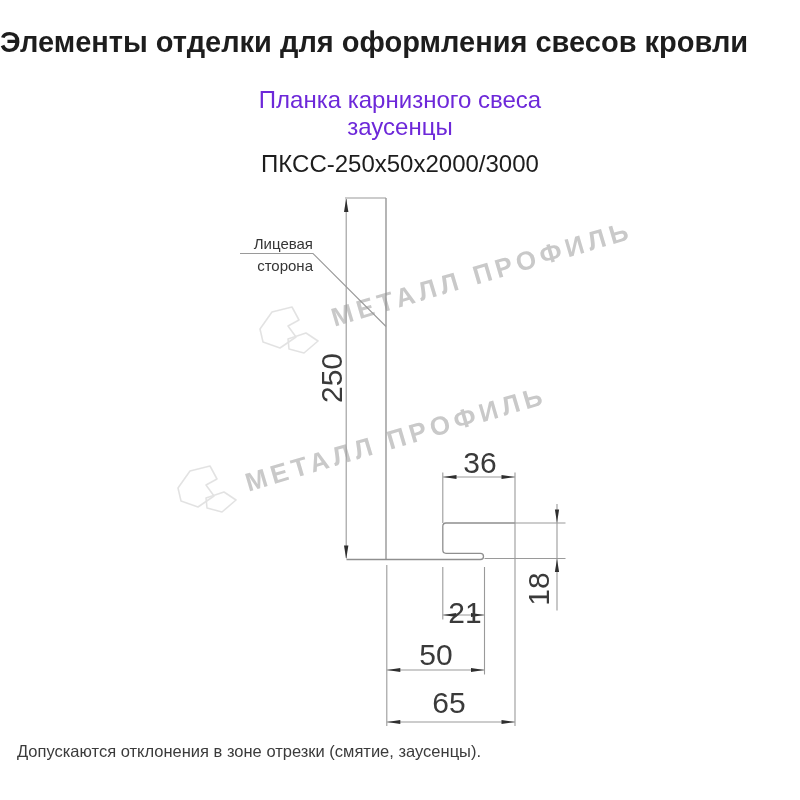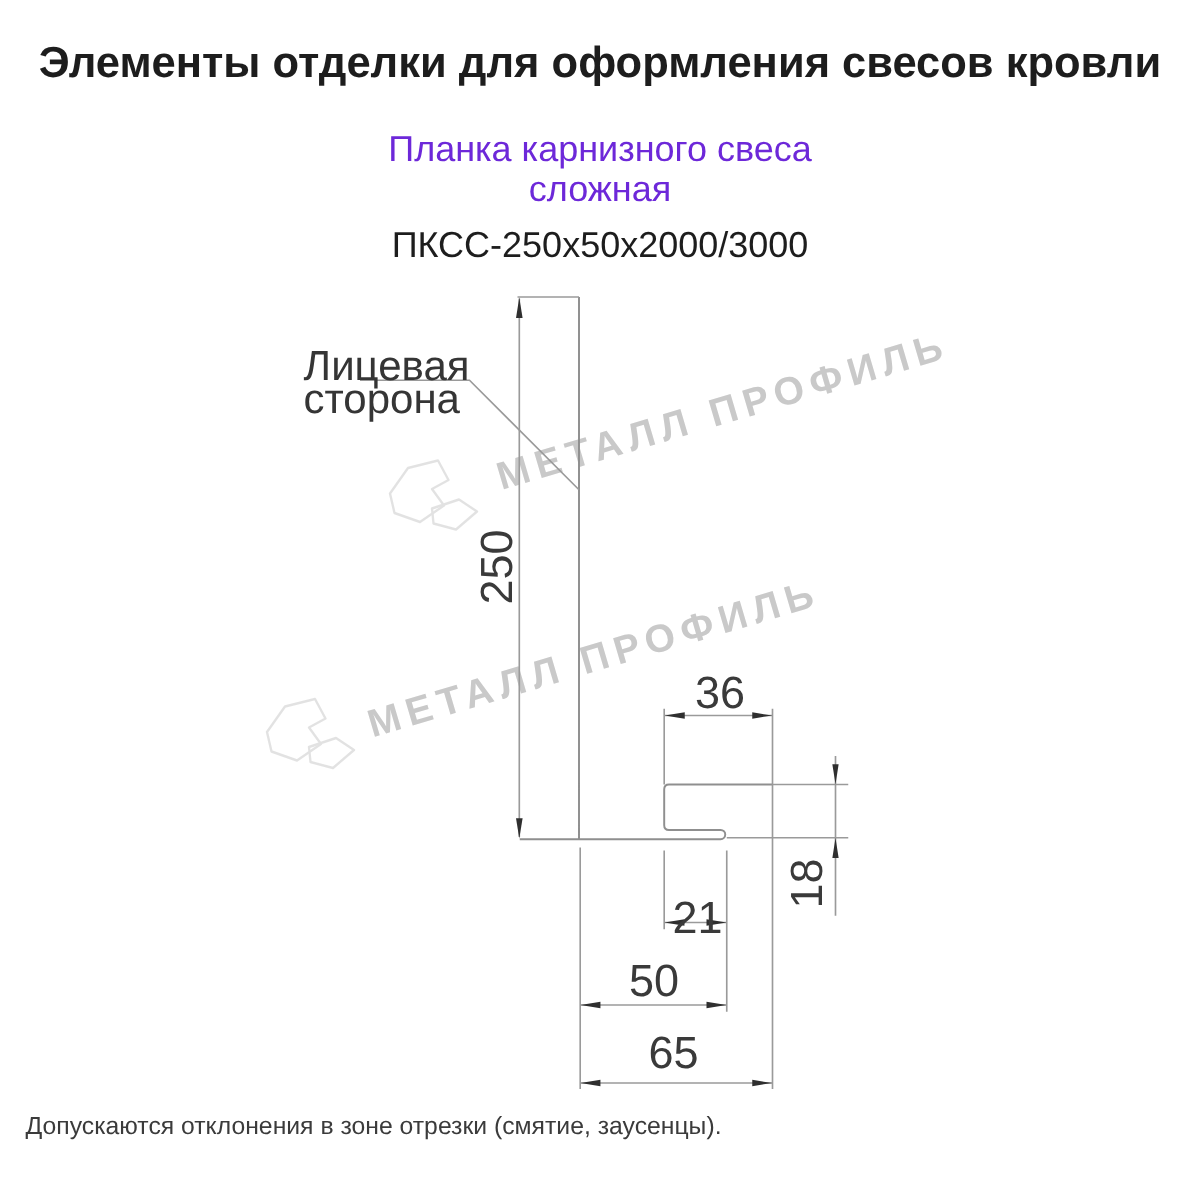--- a/index.html
+++ b/index.html
@@ -4,21 +4,21 @@
 <style>
   html,body{margin:0;padding:0;}
   body{
     width:800px;height:800px;position:relative;overflow:hidden;
     background:#ffffff;
     font-family:"Liberation Sans","DejaVu Sans",sans-serif;
   }
   .abs{position:absolute;}
   
   .page-title{
-    left:0;right:0;top:26px;text-align:center;
+    left:0;right:0;top:26px;
     font-size:29px;font-weight:bold;color:#1d1d1d;white-space:nowrap;
   }
   .product-title{
     left:0;right:0;text-align:center;
     font-size:24px;color:#6d28d9;white-space:nowrap;
   }
   .pt1{top:86px;}
   .pt2{top:113px;}
   .product-code{
     left:0;right:0;top:150px;text-align:center;
@@ -28,41 +28,41 @@
   svg.drawing{left:0;top:0;width:800px;height:800px;}
   svg.drawing *{vector-effect:non-scaling-stroke;}
   
   .dim-label{
     font-size:30px;color:#3a3a3a;white-space:nowrap;
     transform:translate(-50%,-50%);
   }
   .dim-label.vert{transform:translate(-50%,-50%) rotate(-90deg);}
   
   .face-label{
-    right:487px;top:233px;text-align:left;
-    font-size:28px;line-height:21.5px;color:#353535;white-space:nowrap;
+    right:487px;top:233px;text-align:right;
+    font-size:15px;line-height:21.5px;color:#353535;white-space:nowrap;
   }
   
   .wm{pointer-events:none;}
   .wm-text{
     font-size:26px;font-weight:bold;letter-spacing:4.5px;white-space:nowrap;
     color:#c9c9c9;transform-origin:0 50%;transform:rotate(-16.5deg);
   }
   .wm-logo{opacity:.55;}
   
   .footer{
     left:17px;top:741px;font-size:16.5px;line-height:20.5px;color:#3b3b3b;white-space:nowrap;
   }
 </style>
 </head>
 <body>
 
 <div class="abs page-title">Элементы отделки для оформления свесов кровли</div>
 <div class="abs product-title pt1">Планка карнизного свеса</div>
-<div class="abs product-title pt2">сложная</div>
+<div class="abs product-title pt2">заусенцы</div>
 <div class="abs product-code">ПКСС-250х50х2000/3000</div>
 
 <svg class="abs wm wm-logo" style="left:258px;top:305px;" width="64" height="50" viewBox="0 0 64 50">
   <g fill="none" stroke="#cccccc" stroke-width="1.6" stroke-linejoin="round">
     <polygon points="2,24 14,7 34,2 41,15 30,21 38,32 22,43 5,37"></polygon>
     <polygon points="30,34 48,28 60,36 46,48 31,44"></polygon>
   </g>
 </svg>
 <div class="abs wm" style="left:332px;top:303px;height:26px;">
   <span class="wm-text" style="display:inline-block;">МЕТАЛЛ ПРОФИЛЬ</span>

